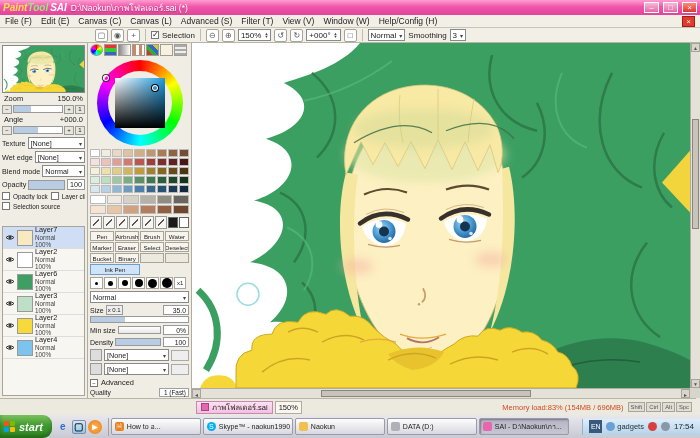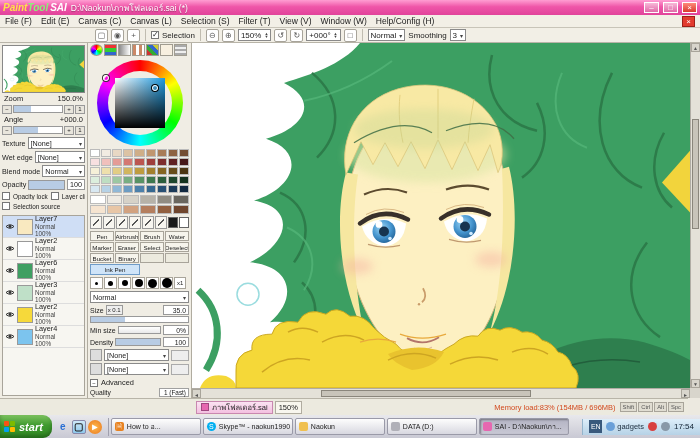--- a/index.html
+++ b/index.html
@@ -57,21 +57,21 @@
   
   .lp-row{display:flex;align-items:center;gap:2px;margin-top:2px;font-size:7.2px}
   .lp-row .lbl{flex:0 0 auto}
   .dd{flex:1;min-width:0;height:12px;border:1px solid #8a8a8a;background:#fff;display:flex;
     align-items:center;justify-content:space-between;padding:0 2px;font-size:7.2px;white-space:nowrap;overflow:hidden}
   .dd::after{content:"▾";font-size:6px;color:#444;margin-left:2px}
   .checks{font-size:6.4px;display:flex;gap:3px;align-items:center;margin-top:2px;white-space:nowrap;overflow:hidden}
   .opa-val{border:1px solid #999;background:#fff;padding:0 2px;height:11px;display:flex;align-items:center}
 
   
-  .layers{flex:1;min-height:0;margin-top:5px;background:#f7f6f1;border:1px solid #a8a49a;overflow:hidden}
+  .layers{flex:1;min-height:0;margin-top:16px;background:#f7f6f1;border:1px solid #a8a49a;overflow:hidden}
   .lrow{height:22px;display:flex;align-items:center;border-bottom:1px solid #ddd;padding:0 1px;gap:2px}
   .lrow.sel{background:#cfdef5}
   .lgut{width:11px;display:flex;align-items:center;justify-content:center}
   .lthumb{width:16px;height:16px;border:1px solid #999;background:#fff;flex:0 0 auto}
   .ltxt{flex:1;min-width:0;line-height:6.8px}
   .lname{font-size:7.3px}
   .lsub{font-size:6.3px;color:#444}
 
   
   .icon-row{display:flex;gap:1px;height:14px;flex:0 0 auto}
@@ -126,21 +126,21 @@
   .vthumb{position:absolute;left:1px;right:1px;top:22%;height:32%;background:#c8c4ba;border:1px solid #8a867c}
   .varr{position:absolute;left:0;right:0;height:9px;font-size:5px;text-align:center;line-height:9px;color:#555;background:#d8d5cc;border:1px solid #a8a49a}
   .varr.up{top:0}.varr.dn{bottom:0}
   .hscroll{position:absolute;left:0;bottom:0;height:10px;right:10px;background:#e4e1d8;border-top:1px solid #b0aca4}
   .hthumb{position:absolute;top:1px;bottom:1px;left:26%;width:42%;background:#c8c4ba;border:1px solid #8a867c}
   .harr{position:absolute;top:0;bottom:0;width:9px;font-size:5px;text-align:center;line-height:10px;color:#555;background:#d8d5cc;border:1px solid #a8a49a}
   .harr.l{left:0}.harr.r{right:0}
   .scorner{position:absolute;right:0;bottom:0;width:10px;height:10px;background:#d8d5cc}
 
   
-  .statusbar{position:absolute;left:0;right:12px;bottom:23px;height:17px;background:#eceadf;
+  .statusbar{position:absolute;left:0;right:4px;bottom:23px;height:17px;background:#eceadf;
     border-top:1px solid #b8b4a8;display:flex;align-items:center;font-size:7.5px}
   .doc-tab{margin-left:196px;display:flex;align-items:center;gap:3px;
     background:linear-gradient(#fbe3f2,#f3c0e0);border:1px solid #c888b0;height:13px;padding:0 4px;white-space:nowrap}
   .tab-icon{width:8px;height:8px;background:#e667b0;border:1px solid #a04880}
   .tab-zoom{border:1px solid #b0aca0;background:#f8f6ee;height:13px;padding:0 3px;display:flex;align-items:center;margin-left:2px}
   .mem{margin-left:auto;color:#d2491e;font-size:7.5px;white-space:nowrap}
   .keys{display:flex;gap:1px;margin:0 4px}
   .key{border:1px solid #a8a49a;background:#e0ddd2;color:#555;font-size:5.8px;padding:0 2px;height:10px;display:flex;align-items:center}
 
   
@@ -235,21 +235,21 @@
     <span class="win-btn">–</span>
     <span class="win-btn">□</span>
     <span class="win-btn close">×</span>
   </div>
 
   <div class="menubar">
     <span class="menu-item">File (F)</span>
     <span class="menu-item">Edit (E)</span>
     <span class="menu-item">Canvas (C)</span>
     <span class="menu-item">Canvas (L)</span>
-    <span class="menu-item">Selection (S)</span>
+    <span class="menu-item">Advanced (S)</span>
     <span class="menu-item">Filter (T)</span>
     <span class="menu-item">View (V)</span>
     <span class="menu-item">Window (W)</span>
     <span class="menu-item">Help/Config (H)</span>
     <span class="menu-close">×</span>
   </div>
 
   <div class="toolbar">
     <span class="tb-icon">▢</span>
     <span class="tb-icon">◉</span>

